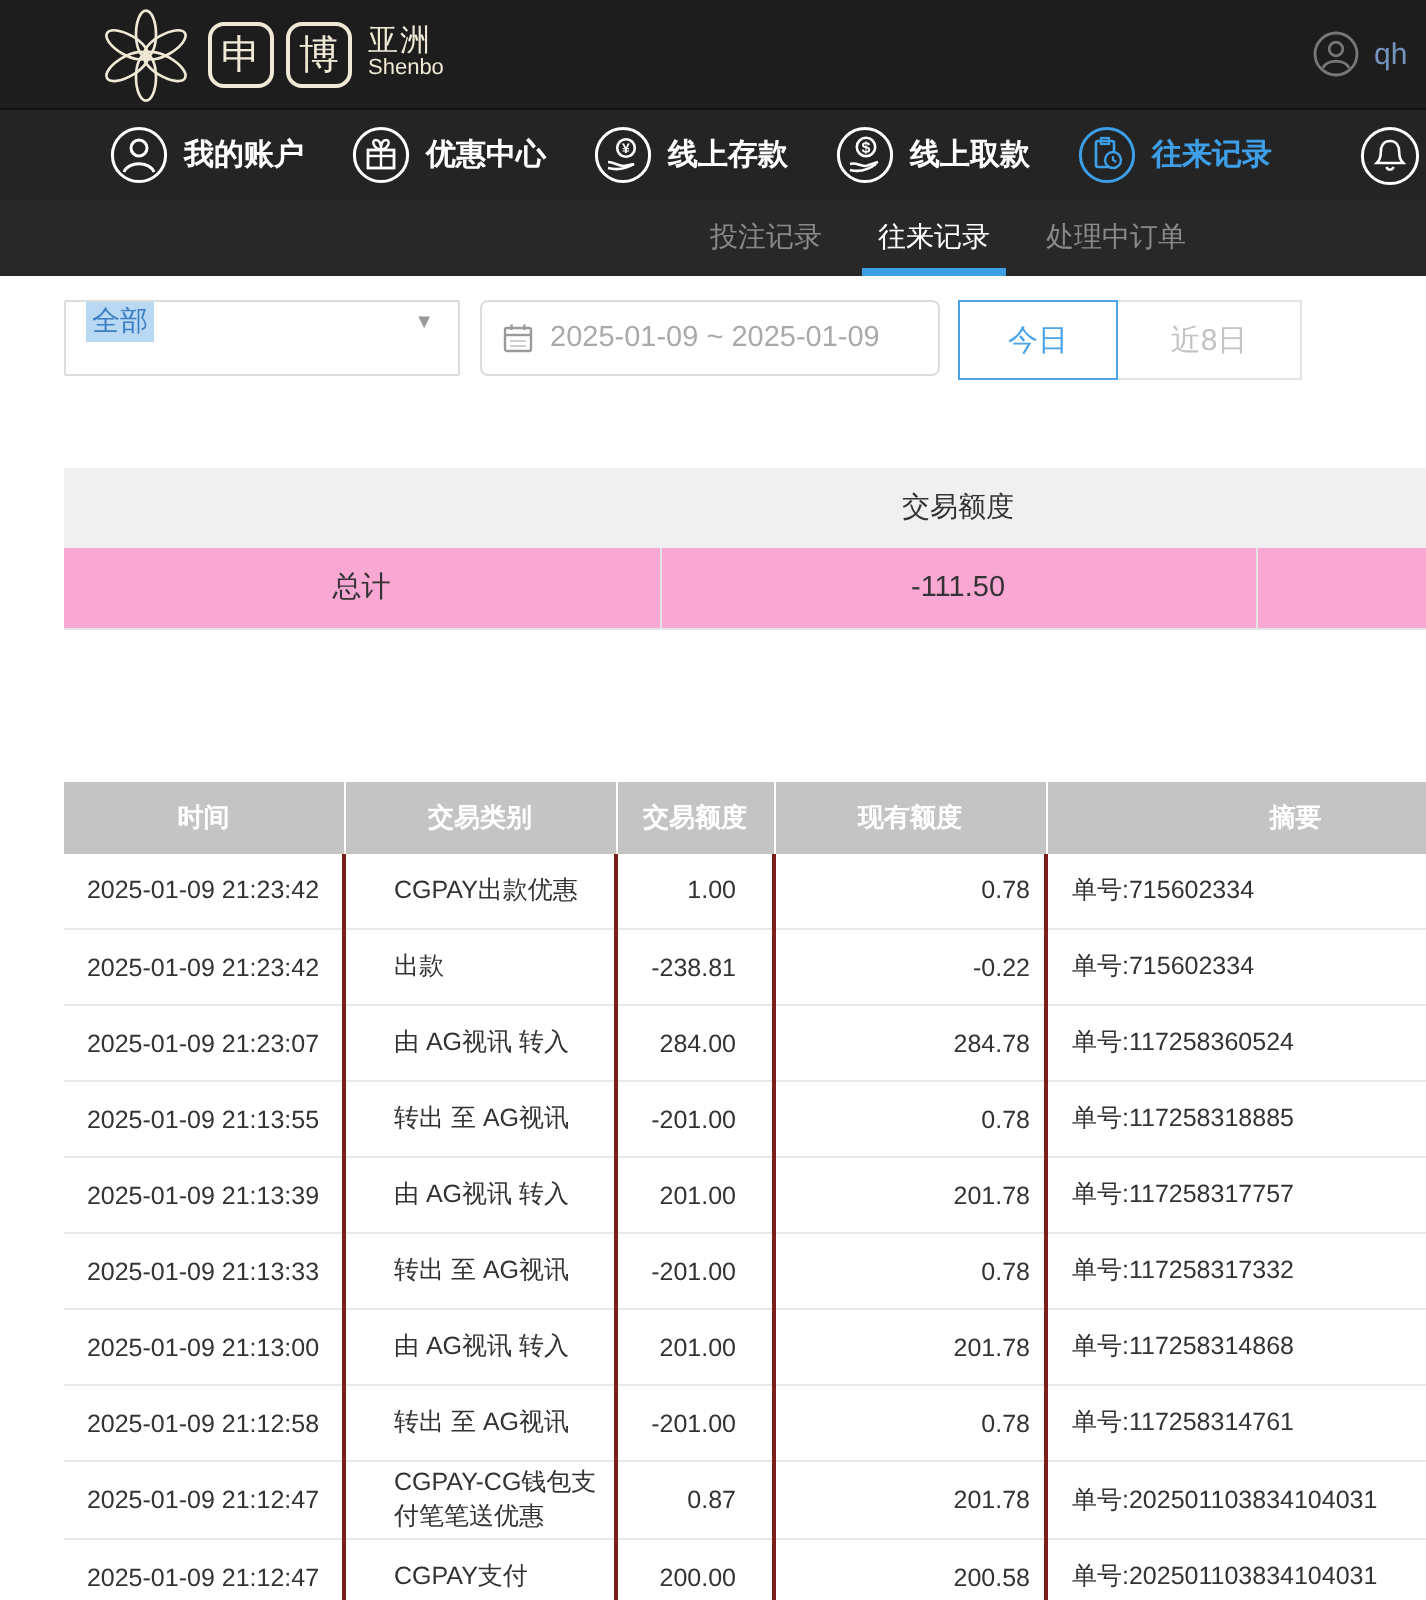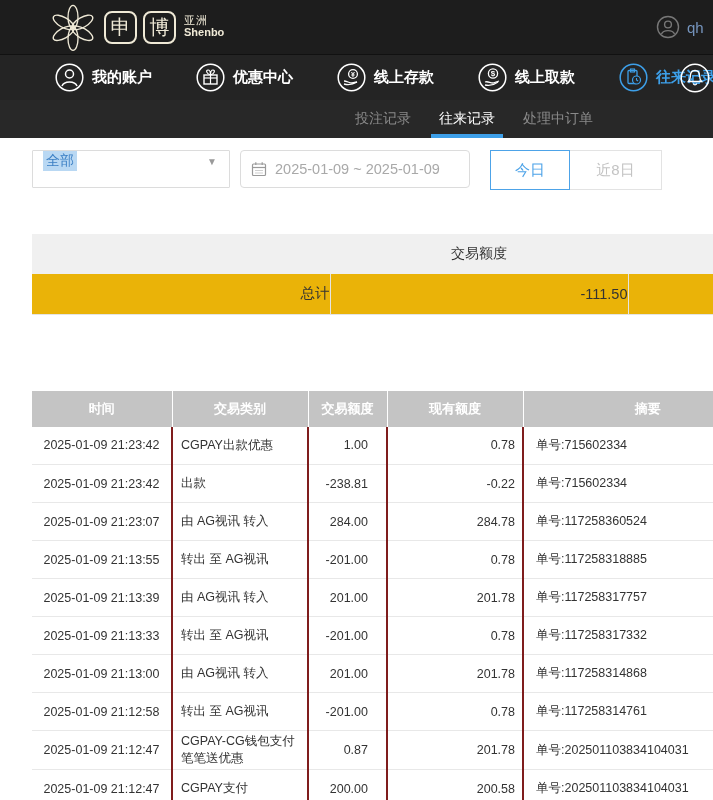--- a/index.html
+++ b/index.html
@@ -7,28 +7,28 @@
     font-family:"Liberation Sans","DejaVu Sans",sans-serif; }
   .page { position:relative; width:713px; height:800px; overflow:hidden; }
 
   
   .topbar { height:54px; background:#1d1d1d; display:flex; align-items:center; position:relative; }
   .logo { display:flex; align-items:center; margin-left:48px; gap:6px; }
   .logo-flower { width:50px; height:50px; }
   .logo-box { width:33px; height:33px; border:2px solid #efe9d6; border-radius:8px;
     color:#efe9d6; font-size:20px; display:flex; align-items:center; justify-content:center; }
   .logo-right { color:#efe9d6; line-height:1.05; margin-left:2px; }
-  .logo-region { font-size:11px; letter-spacing:1px; }
-  .logo-sub { font-size:11px;font-weight:bold; }
+  .logo-region { font-size:15px; letter-spacing:1px; }
+  .logo-sub { font-size:11px; }
   .userbox { position:absolute; right:0; top:0; height:54px; display:flex; align-items:center; gap:7px; padding-right:0; }
   .user-name { color:#7594bd; font-size:15px; width:26px; overflow:hidden; white-space:nowrap; }
 
   
   .nav { height:46px; background:#242424; border-top:1px solid #111; display:flex;
-    align-items:center; padding-left:55px; gap:44px; position:relative; }
+    align-items:center; padding-left:55px; gap:24px; position:relative; }
   .nav-item { display:flex; align-items:center; gap:8px; color:#fff; font-size:15px;
     font-weight:bold; white-space:nowrap; cursor:pointer; }
   .nav-item.active { color:#3d9fe8; }
   .nav-item svg { display:block; }
   .nav-bell { position:absolute; right:3px; top:8px; }
 
   
   .subnav { height:38px; background:#282828; display:flex; padding-left:355px; gap:28px; }
   .tab { color:#8a8a8a; font-size:14px; display:flex; align-items:center; position:relative;
     cursor:pointer; white-space:nowrap; }
@@ -39,49 +39,49 @@
   
   .filters { display:flex; margin:12px 0 0 32px; align-items:flex-start; }
   .select { width:198px; height:38px; border:1px solid #dcdcdc; border-radius:1px;
     display:flex; align-items:center; padding:0 12px 16px 10px; justify-content:space-between;
     background:#fff; cursor:pointer; }
   .select-value { font-size:14px; color:#3b7fc4; background:#b9d8f3; padding:1px 3px; }
   .caret { color:#9a9a9a; font-size:10px; }
   .dateinput { width:230px; height:38px; border:1px solid #dcdcdc; border-radius:4px;
     margin-left:10px; display:flex; align-items:center; gap:8px; padding:0 10px; background:#fff; }
   .date-text { font-size:14.5px; color:#a9a9a9; white-space:nowrap; }
-  .btn-group { display:flex; margin-left:20px; }
+  .btn-group { display:flex; margin-left:9px; }
   .qbtn { height:40px; background:#fff; font-size:15px; display:flex; align-items:center;
     justify-content:center; cursor:pointer; }
   .qbtn.active { width:80px; border:1px solid #4da3e8; color:#4da3e8; }
   .qbtn.plain { width:78px; border-top:1px solid #e3e3e3; border-bottom:1px solid #e3e3e3;
     border-right:1px solid #e3e3e3; color:#c3c3c3; }
   .qbtn.last { width:92px; }
 
   
   .summary { margin:44px 0 0 32px; width:740px; border-collapse:collapse; table-layout:fixed; }
   .summary col:nth-child(1){width:298px;} .summary col:nth-child(2){width:298px;}
   .summary thead td { background:#f0f0f0; height:40px; text-align:center; font-size:14px; color:#333; }
-  .summary tbody td { height:40px; text-align:right; font-size:14.5px; color:#333;
-    border-bottom:1px solid #e4e4e4; background:#eab308; }
+  .summary tbody td { height:40px; text-align:center; font-size:14.5px; color:#333;
+    border-bottom:1px solid #e4e4e4; background:#f9a8d4; }
   .summary tbody td + td { border-left:1px solid #e4e4e4; }
 
   
   .txwrap { margin:76px 0 0 32px; }
   .tx { width:740px; border-collapse:collapse; table-layout:fixed; }
   .tx col.c-time{width:140px;} .tx col.c-type{width:136px;} .tx col.c-amount{width:79px;}
   .tx col.c-balance{width:136px;} .tx col.c-memo{width:249px;}
   .tx thead th { background:#c4c4c4; color:#fff; font-size:13px; font-weight:bold;
     height:36px; text-align:center; border-right:1px solid #fff; }
   .tx thead th:last-child { border-right:none; }
   .tx tbody td { height:38px; font-size:12.5px; color:#333; background:#fff;
     border-bottom:1px solid #e8e8e8; border-right:2px solid #7f1d1d; padding:2px 4px; }
   .tx tbody td:last-child { border-right:none; }
   .tx td.col-time { text-align:center; }
-  .tx td.col-type { text-align:left; padding-left:8px; }
+  .tx td.col-type { text-align:left; padding-left:24px; }
   .tx td.col-amount { text-align:right; padding-right:18px; }
   .tx td.col-balance { text-align:right; padding-right:7px; }
   .tx td.col-memo { text-align:left; padding-left:12px; }
 </style>
 </head>
 <body>
 
 <div class="page">
 
   <div class="topbar">

